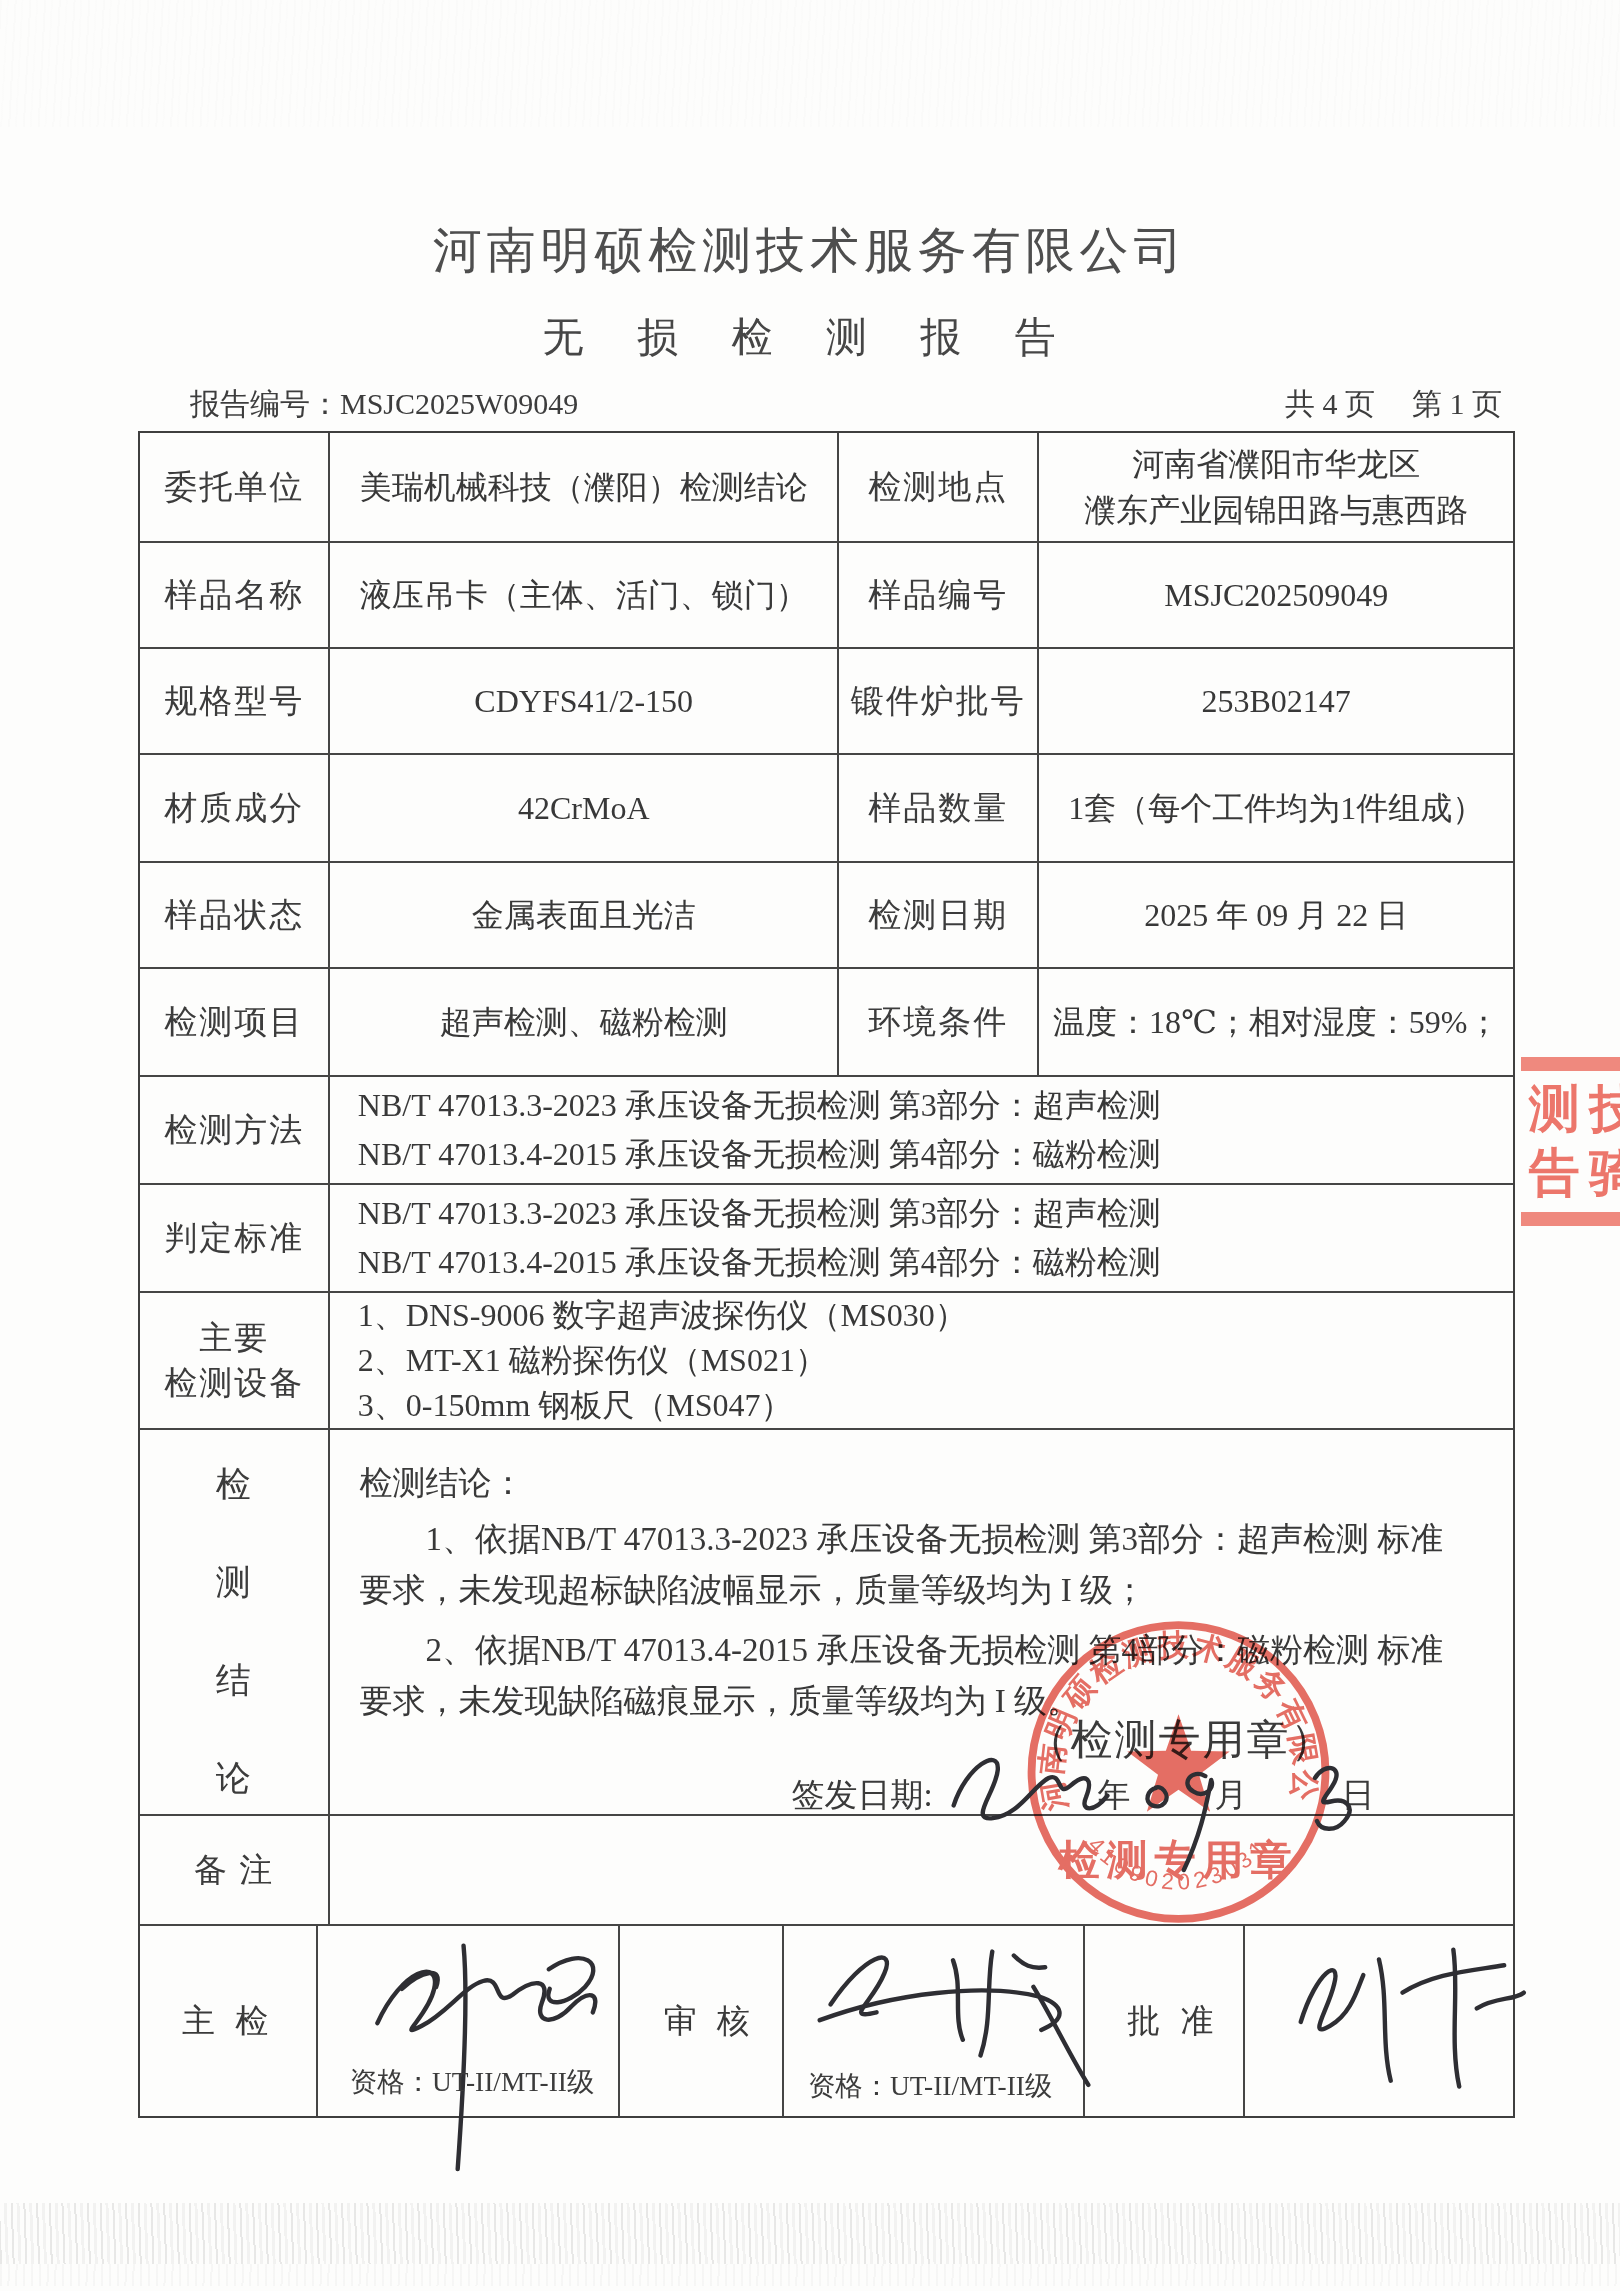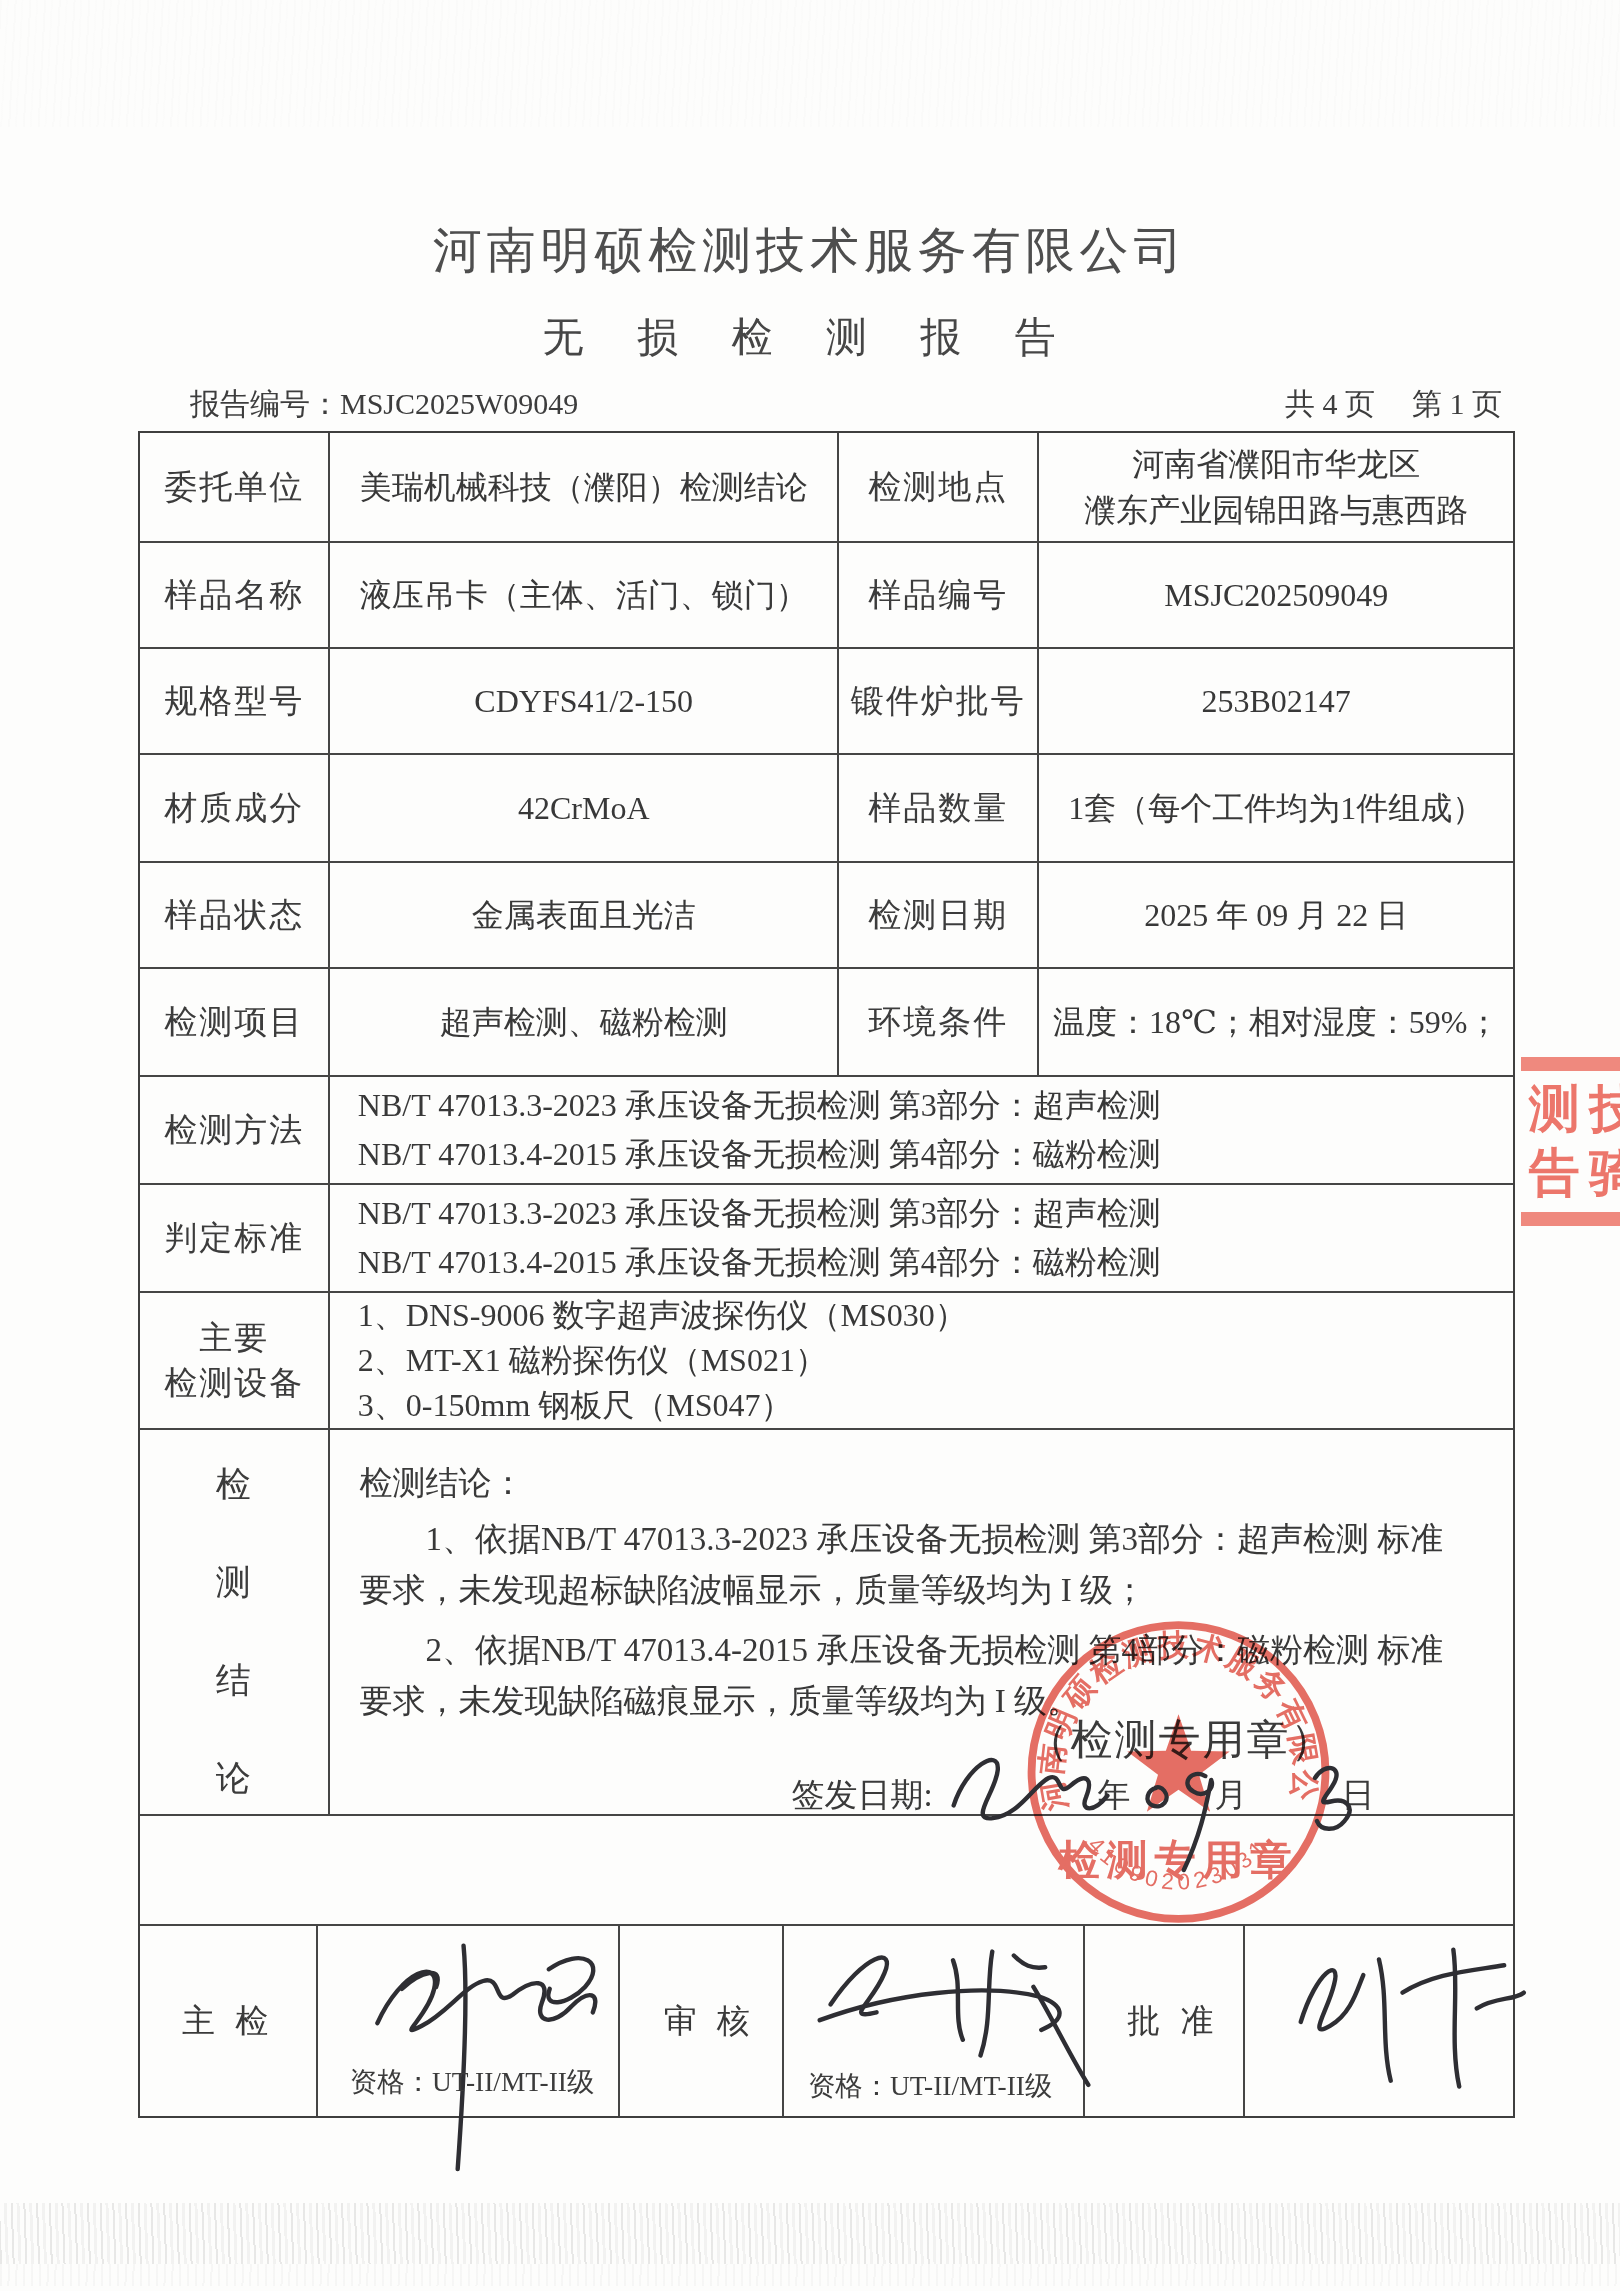--- a/index.html
+++ b/index.html
@@ -179,20 +179,21 @@
         <div class="concl-p">1、依据NB/T 47013.3-2023 承压设备无损检测 第3部分：超声检测 标准要求，未发现超标缺陷波幅显示，质量等级均为 I 级；</div>
         <div class="concl-p">2、依据NB/T 47013.4-2015 承压设备无损检测 第4部分：磁粉检测 标准要求，未发现缺陷磁痕显示，质量等级均为 I 级。</div>
         <div class="stamp-note">（检测专用章）</div>
         <div class="sign-line">
           <span>签发日期:</span><span class="g1"></span><span>年</span><span class="g2"></span><span>月</span><span class="g3"></span><span>日</span>
         </div>
       </div>
     </div>
 
     <div class="t-row h112">
+      <div class="cell c1 lbl">备 注</div>
       <div class="cell" style="width:1186px;"></div>
     </div>
 
     <div class="t-row h194">
       <div class="cell sc1 sig-role">主 检</div>
       <div class="cell sc2">
         <svg class="sig-svg" style="left:11.8px;top:3.9px;" width="284" height="245" viewBox="0 0 290 250">
           <path class="ink" d="M30,95 C55,40 95,28 88,60 C82,88 48,112 75,98 C102,84 118,58 138,52 C158,46 148,80 168,66 C188,50 208,48 198,74 C190,95 210,98 228,78 C246,60 258,64 250,84"></path>
           <path class="ink" d="M205,40 C240,16 264,34 242,58 C224,77 198,80 206,60"></path>
           <path class="ink" d="M118,16 C123,70 118,160 112,244"></path>

